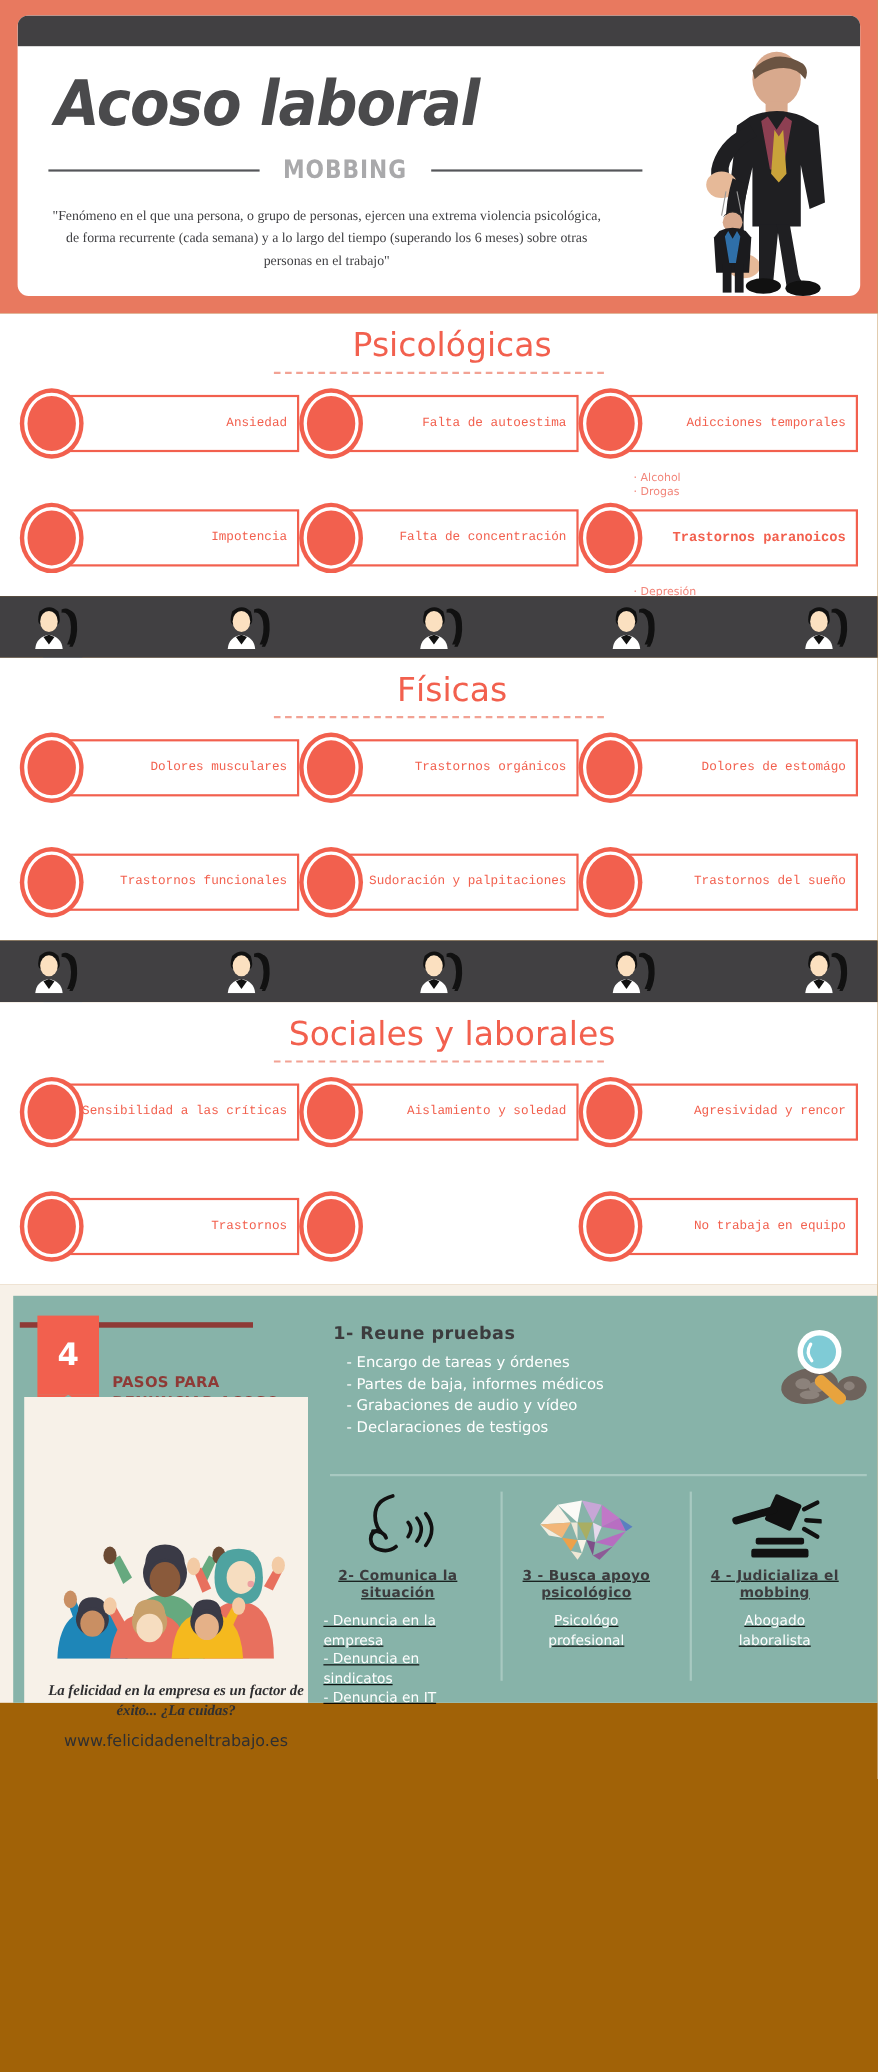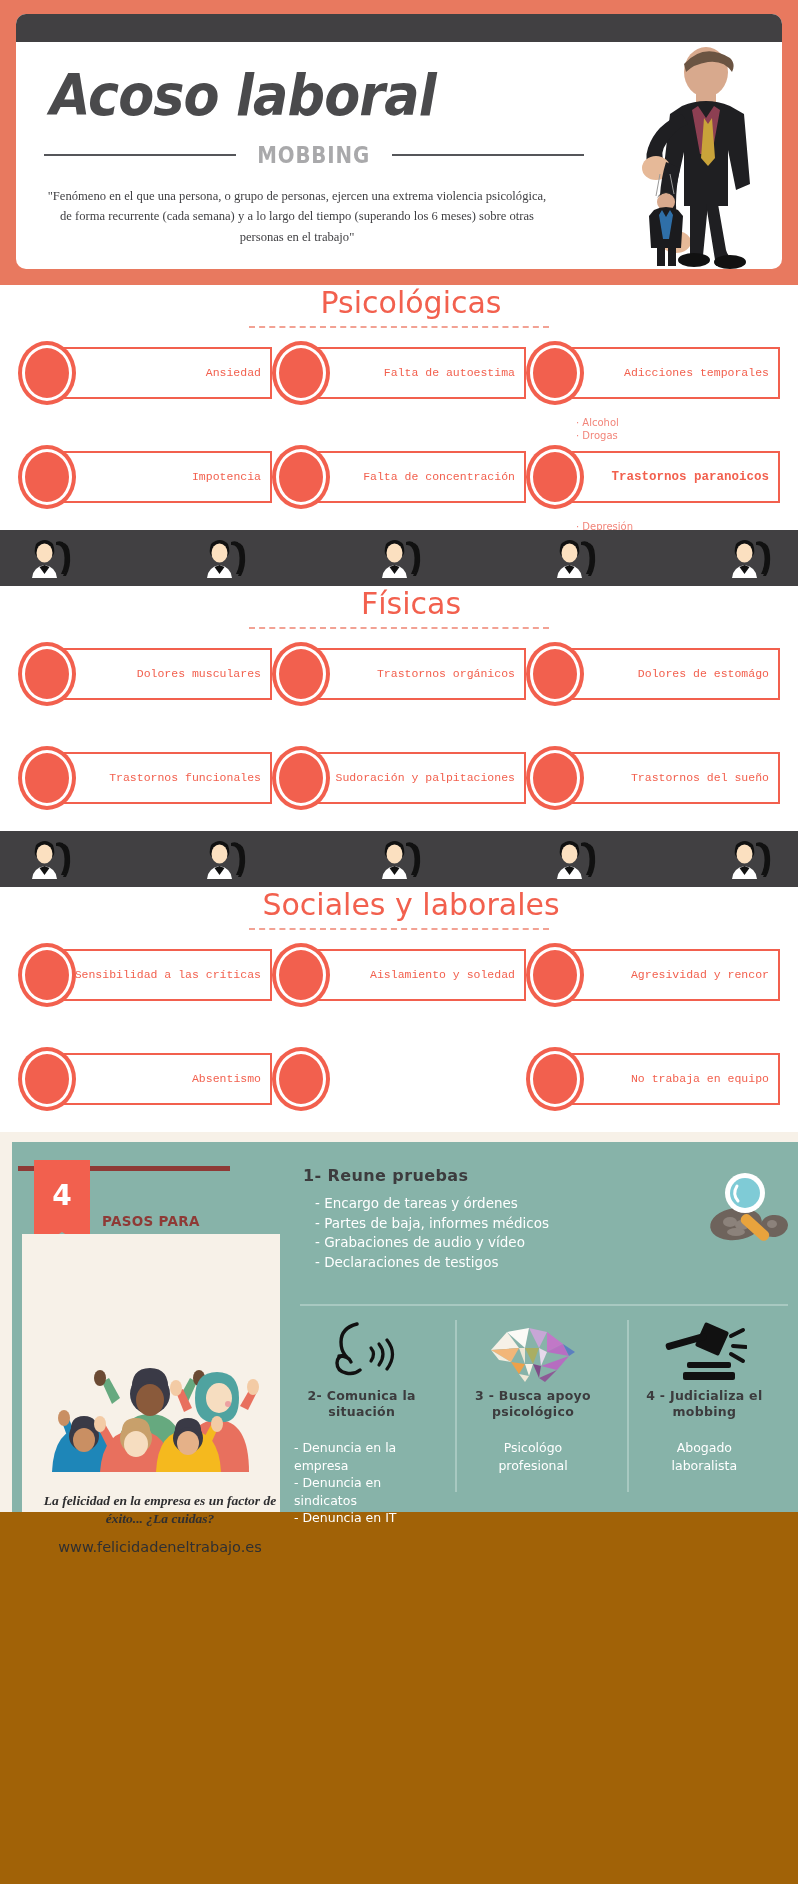--- a/index.html
+++ b/index.html
@@ -123,20 +123,21 @@
     border-right: 18px solid transparent;
     border-top: 44px solid #414042;
   }
   .band-pointer.skew { transform: skewX(8deg); }
 
   
   .cat {
     position: relative;
     width: 798px;
     background: #ffffff;
+    padding-top: 12px;
   }
   .cat-title {
     text-align: center;
     font-family: "DejaVu Sans", sans-serif;
     font-size: 30px;
     color: #F2604E;
     letter-spacing: 0px;
     padding-left: 24px;
   }
   .cat-dashes {
@@ -350,40 +351,41 @@
     position: absolute;
     left: 272px; top: 174px;
     width: 514px;
     display: flex;
   }
   .step {
     flex: 1 1 0;
     padding: 4px 24px 0 8px;
     text-align: center;
     position: relative;
+    text-decoration: underline;
   }
   .step + .step::before {
     content: "";
     position: absolute;
     left: 0; top: 4px;
     width: 2px; height: 172px;
     background: #A8C9C1;
   }
   .step-icon { height: 66px; display: flex; align-items: center; justify-content: center; }
   .step-h {
     font-family: "DejaVu Sans", sans-serif;
     font-weight: bold;
     font-size: 12.5px;
     line-height: 1.25;
     letter-spacing: 0.3px;
     color: #3c3c3e;
     margin-top: 2px;
   }
   .step-body {
-    margin-top: 20px;
+    margin-top: 9px;
     font-family: "DejaVu Sans", sans-serif;
     font-size: 12.5px;
     line-height: 1.4;
     color: #ffffff;
     white-space: pre-line;
   }
   .step-body.left { text-align: left; padding-left: 2px; }
 </style>
 </head>
 <body>
@@ -740,21 +742,21 @@
           <div class="box">
               <div class="box-label">Agresividad
 y rencor</div>
             </div>
         </div>
       </div>
       <div class="cell">
         <div class="item">
           <div class="ring"></div>
           <div class="box">
-              <div class="box-label">Absentismo</div>
+              <div class="box-label">Trastornos</div>
             </div>
         </div>
       </div>
       <div class="cell">
         <div class="item">
           <div class="ring"></div>
         </div>
       </div>
       <div class="cell">
         <div class="item">

